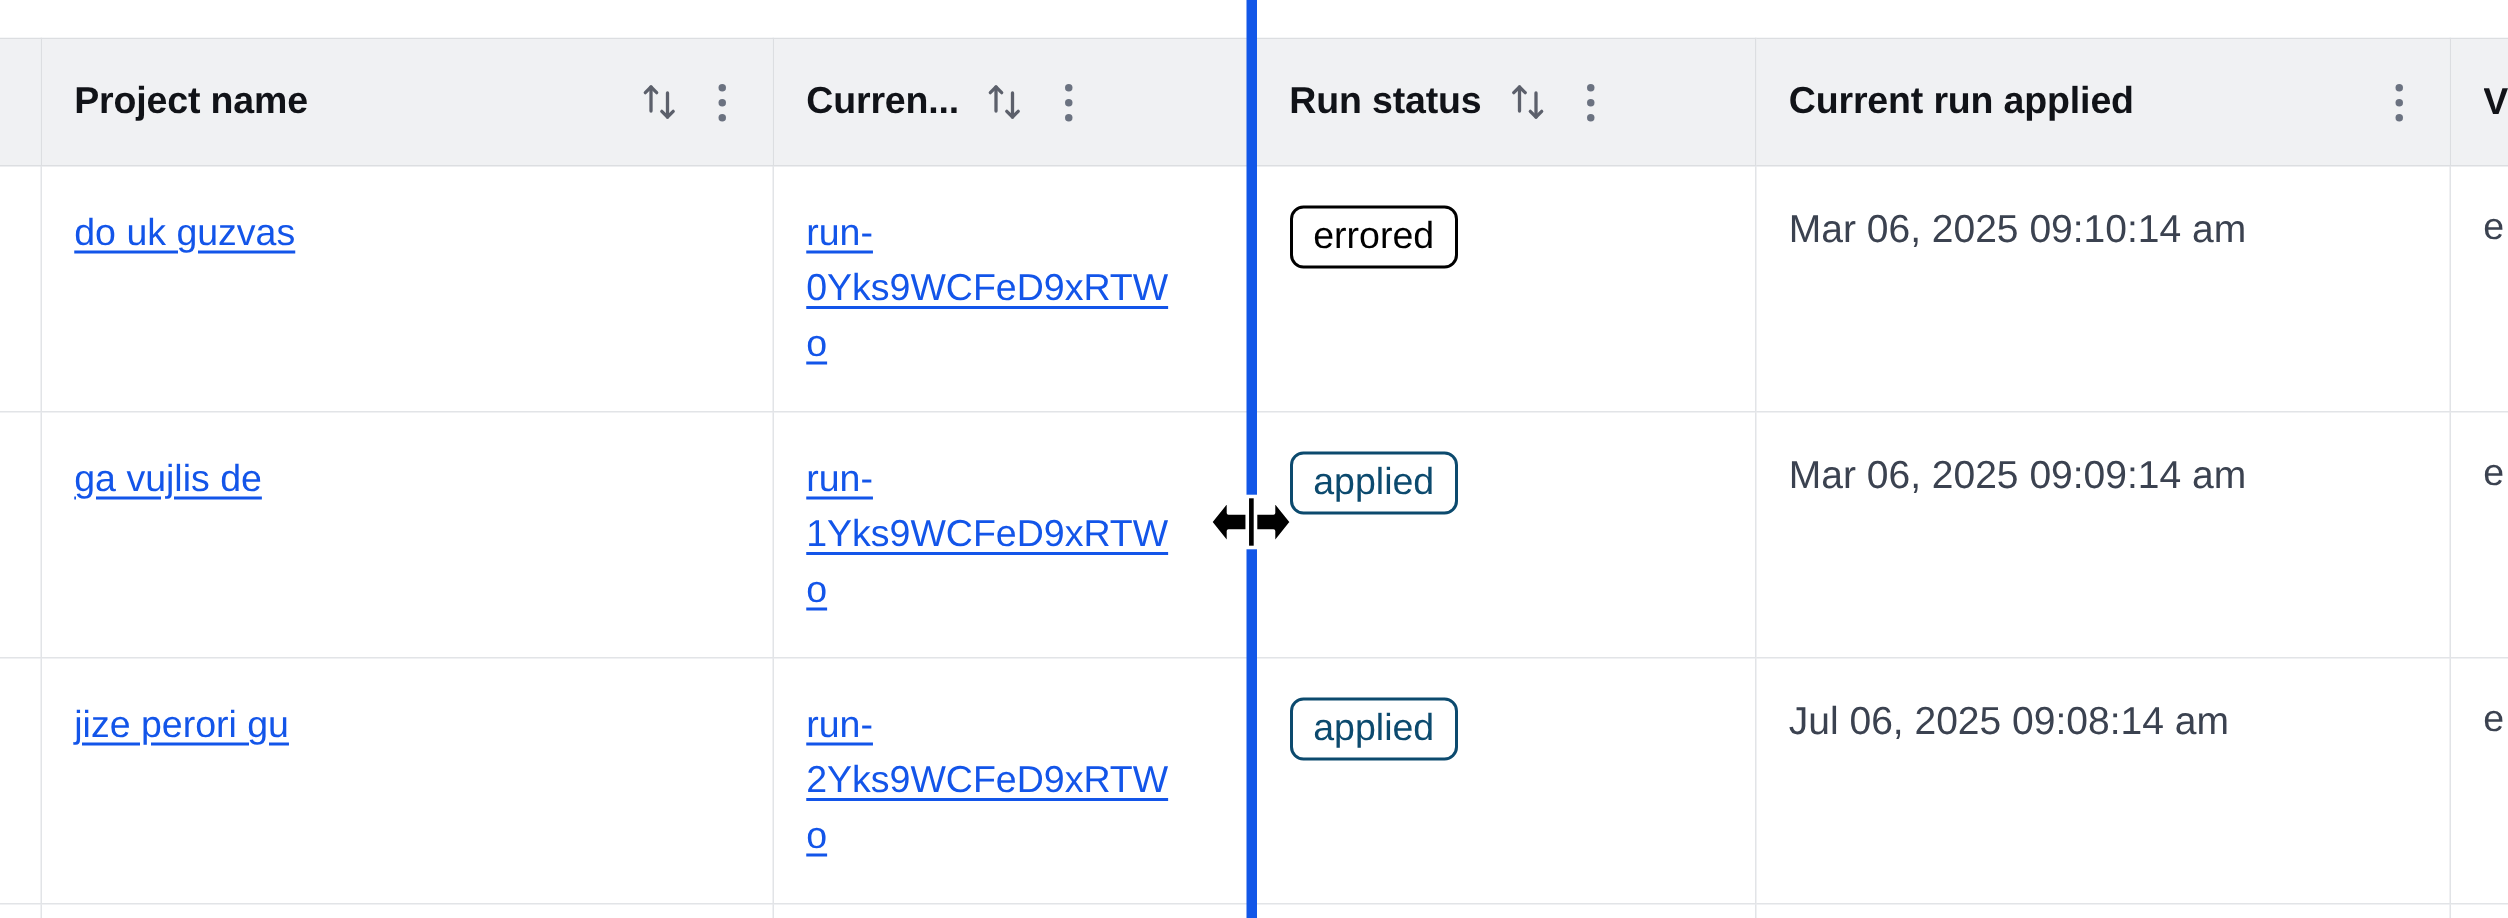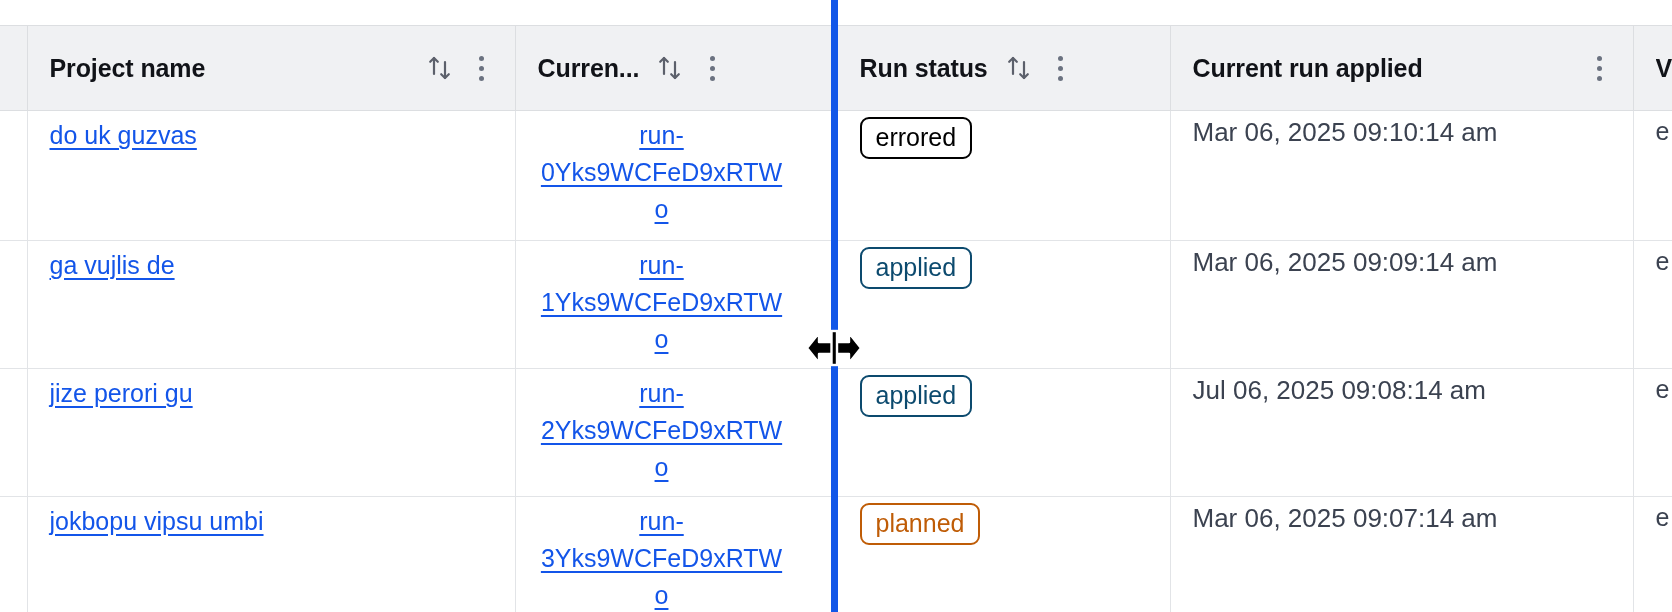--- a/index.html
+++ b/index.html
@@ -62,21 +62,20 @@
     white-space: nowrap;
     position: relative;
   }
   thead th.sel-head {
     padding: 0;
     border-right: 1px solid #dcdee1;
   }
 
   .head-inner {
     display: flex;
-    align-items: center;
     width: 100%;
     gap: 0;
   }
   .head-label {
     flex: 0 1 auto;
     overflow: hidden;
     text-overflow: ellipsis;
     white-space: nowrap;
     font-weight: 700;
     font-size: 25px;
@@ -112,21 +111,21 @@
     display: block;
     width: 5px; height: 5px;
     border-radius: 50%;
     background: #6b7280;
   }
 
   
   tbody td {
     border-bottom: 1px solid #e2e4e7;
     border-right: 1px solid #e2e4e7;
-    padding: 6px 22px;
+    padding: 26px 22px;
     vertical-align: top;
     font-size: 25px;
     color: #3b4250;
     background: #fff;
     height: 129px;
   }
   tbody td.sel-cell { padding: 0; }
   tbody tr:nth-child(1) td { height: 130px; }
   tbody tr:nth-child(2) td { height: 128px; margin-top: 16px; }
   tbody tr:nth-child(3) td { height: 128px; }
@@ -135,21 +134,21 @@
   .cell-link {
     color: #1355e9;
     text-decoration: underline;
     text-underline-offset: 4px;
     font-size: 25px;
     cursor: pointer;
     display: inline;
     word-break: break-word;
     line-height: 1.48;
   }
-  .run-link { display: inline-block; max-width: 248px; text-align: center; }
+  .run-link { display: inline-block; max-width: 248px; }
 
   .date-text {
     color: #3b4250;
     font-size: 26px;
     white-space: nowrap;
     line-height: 1.2;
   }
   .extra-text {
     color: #3b4250;
     font-size: 25px;

